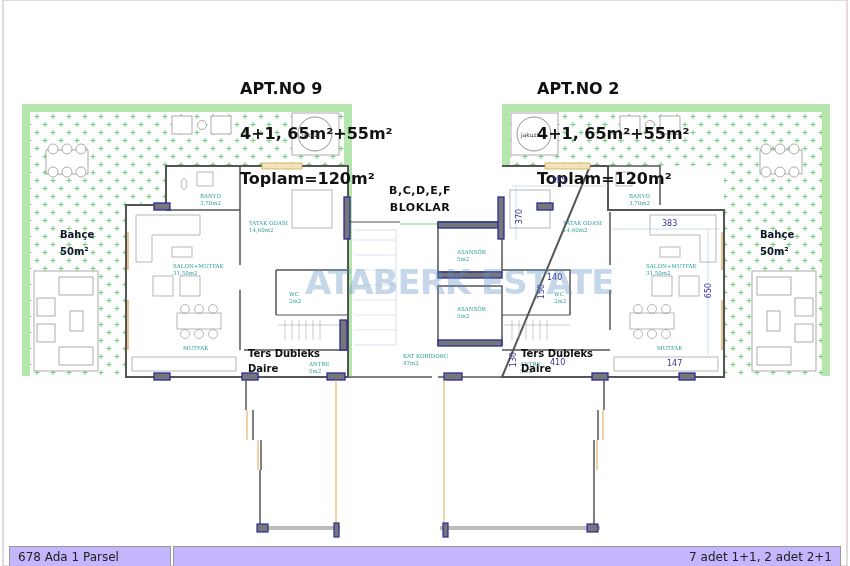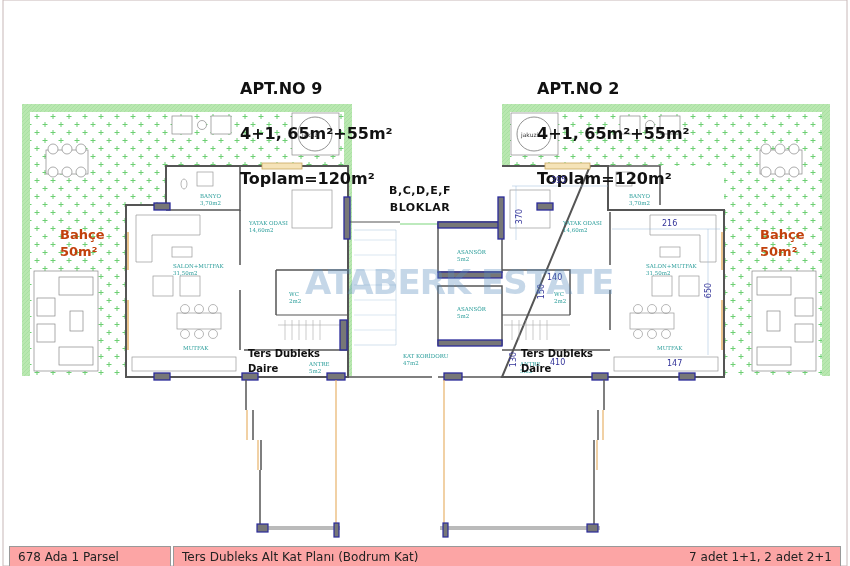--- a/index.html
+++ b/index.html
@@ -1,24 +1,24 @@
 <!DOCTYPE html>
 <html><head>
 <meta charset="utf-8">
 <style>
   html,body{margin:0;padding:0;background:#fff;}
   body{width:850px;height:566px;position:relative;overflow:hidden;font-family:"DejaVu Sans",sans-serif;}
   .abs{position:absolute;}
   .apt-head{font-family:"DejaVu Sans",sans-serif;font-weight:bold;font-size:16px;line-height:15px;color:#111;white-space:pre;}
-  .garden-label{font-weight:bold;font-size:13px;line-height:17px;color:#c2410c;}
+  .garden-label{font-weight:bold;font-size:10px;line-height:17px;color:#0f172a;}
   .block-label{font-weight:bold;font-size:11px;line-height:17px;color:#111;text-align:center;letter-spacing:0.5px;}
   .dub-label{font-weight:bold;font-size:10px;line-height:15px;color:#111;text-align:left;}
   .room{font-family:"DejaVu Serif",serif;font-size:5.5px;line-height:7px;color:#2a9d9a;white-space:nowrap;}
   .dim{font-family:"DejaVu Sans",sans-serif;font-size:8px;color:#333399;}
-  .footer{position:absolute;top:546px;height:20px;border:1px solid #999;border-bottom:none;background:#fca5a5;font-family:"DejaVu Sans",sans-serif;font-size:12px;line-height:20px;color:#222;box-sizing:border-box;padding:0 8px;white-space:nowrap;overflow:hidden;}
+  .footer{position:absolute;top:546px;height:20px;border:1px solid #999;border-bottom:none;background:#c4b5fd;font-family:"DejaVu Sans",sans-serif;font-size:12px;line-height:20px;color:#222;box-sizing:border-box;padding:0 8px;white-space:nowrap;overflow:hidden;}
   .watermark{font-family:"DejaVu Sans",sans-serif;font-weight:bold;font-size:34px;color:rgba(90,140,190,0.35);letter-spacing:-1px;}
   svg{position:absolute;left:0;top:0;}
 </style>
 </head>
 <body>
 
 <svg width="850" height="566" viewBox="0 0 850 566">
   <defs>
     <pattern id="plus" width="16" height="16" patternUnits="userSpaceOnUse">
       <path d="M5 2 v5 M2.5 4.5 h5" stroke="#6ccf72" stroke-width="1"></path>
@@ -279,21 +279,21 @@
     <div>ANTRE</div>
     <div>5m2</div>
   </div>
 <div class="abs dub-label" style="left:521px;top:346px;width:80px;">
   <div>Ters Dubleks</div>
     <div>Daire</div>
 </div>
 
 <div class="abs dim" style="left:551px;top:176px;">395</div>
 <div class="abs dim" style="left:512px;top:212px;transform:rotate(-90deg);">370</div>
-<div class="abs dim" style="left:662px;top:219px;">216</div>
+<div class="abs dim" style="left:662px;top:219px;">383</div>
 <div class="abs dim" style="left:701px;top:286px;transform:rotate(-90deg);">650</div>
 <div class="abs dim" style="left:547px;top:273px;">140</div>
 <div class="abs dim" style="left:534px;top:287px;transform:rotate(-90deg);">150</div>
 <div class="abs dim" style="left:506px;top:355px;transform:rotate(-90deg);">130</div>
 <div class="abs dim" style="left:550px;top:358px;">410</div>
 <div class="abs dim" style="left:667px;top:359px;">147</div>
 
 <div class="abs room" style="left:457px;top:249px;">
     <div>ASANSÖR</div>
     <div>5m2</div>
@@ -304,15 +304,14 @@
   </div>
 <div class="abs room" style="left:403px;top:353px;">
     <div>KAT KORİDORU</div>
     <div>47m2</div>
   </div>
 
 <div class="abs watermark" style="left:305px;top:262px;text-align:center;">ATABERK ESTATE</div>
 
 <div class="footer" style="left:9px;width:162px;">678 Ada 1 Parsel</div>
 <div class="footer" style="left:173px;width:668px;">
-  <span>Ters Dubleks Alt Kat Planı (Bodrum Kat)</span>
   <span style="position:absolute;right:8px;">7 adet 1+1, 2 adet 2+1</span>
 </div>
 
 </body></html>

